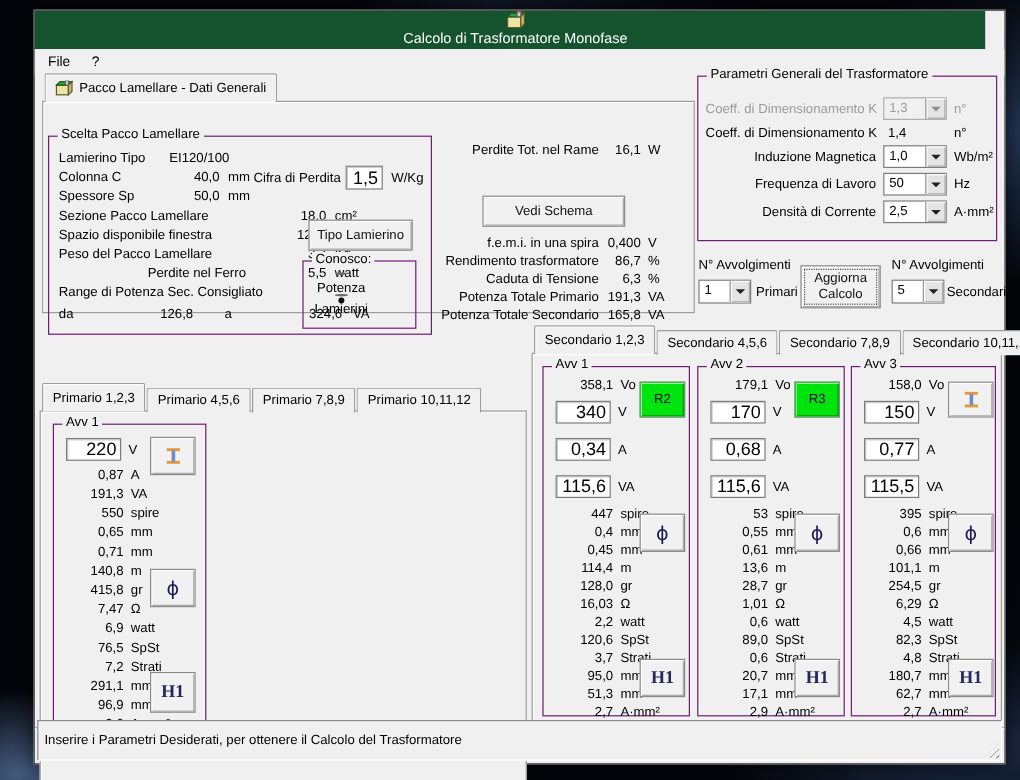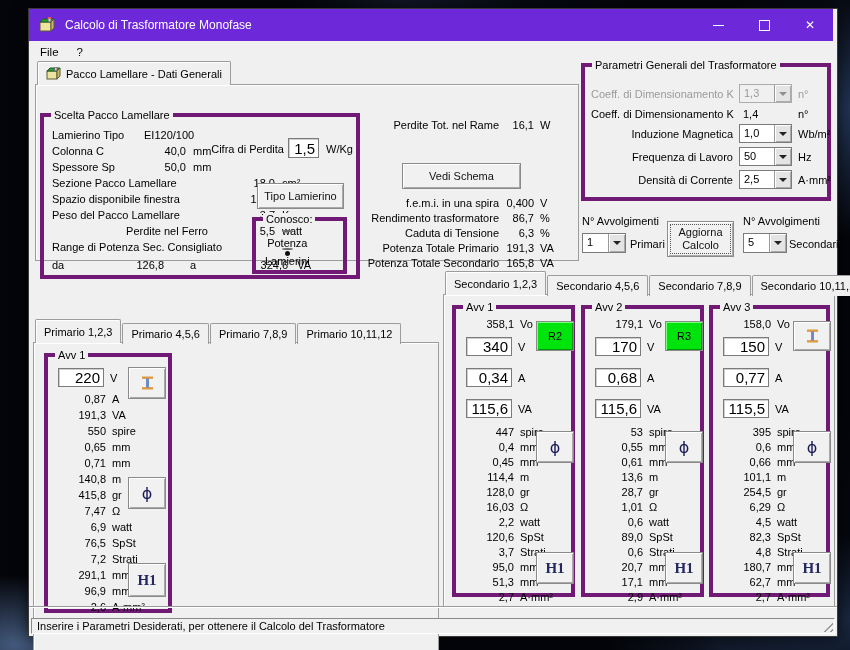--- a/index.html
+++ b/index.html
@@ -8,32 +8,32 @@
     font-family:"Liberation Sans","DejaVu Sans",sans-serif;
     background:
       radial-gradient(140px 100px at 15px 645px, rgba(120,160,220,.55), transparent 70%),
       radial-gradient(320px 180px at 860px 110px, rgba(70,110,175,.45), transparent 70%),
       radial-gradient(220px 120px at 845px 620px, rgba(60,95,150,.35), transparent 70%),
       linear-gradient(64deg, transparent 52%, rgba(60,95,150,.20) 62%, rgba(28,48,88,.12) 72%, transparent 82%),
       #04050a;
   }
   .window{position:absolute;left:28px;top:8px;width:810px;height:629px;background:#f0f0f0;border:1px solid #3a3a3a;box-sizing:border-box;box-shadow:0 0 14px rgba(0,0,0,.7);}
   
-  .titlebar{position:absolute;left:0;top:0;right:4px;height:32px;background:#6d28d9;display:flex;align-items:center;}
+  .titlebar{position:absolute;left:0;top:0;right:16px;height:32px;background:#14532d;display:flex;align-items:center;flex-direction:column;}
   .titlebar .app-icon{margin-left:9px;width:18px;height:16px;display:inline-flex;}
   .titlebar .title{color:#fff;font-size:12px;margin-left:9px;flex:1;}
   .win-controls{display:flex;height:100%;}
   .wc{width:46px;height:100%;display:flex;align-items:center;justify-content:center;color:#fff;font-size:12px;}
   .wc .minbar{width:11px;border-top:1px solid #fff;display:block;}
   .wc .maxbox{width:9px;height:9px;border:1px solid #fff;display:block;}
   
   .menubar{position:absolute;left:0;top:32px;right:0;height:22px;background:#f0f0f0;display:flex;align-items:center;font-size:11.5px;}
   .menu-item{padding:2px 7px;margin-left:4px;}
   
-  .groupbox{position:absolute;border:4px solid #701a75;box-sizing:border-box;}
+  .groupbox{position:absolute;border:1px solid #701a75;box-sizing:border-box;}
   .gb-title{position:absolute;top:-8px;left:7px;background:#f0f0f0;padding:0 3px;font-size:11px;white-space:nowrap;}
   .btn{background:#f1f1f1;border:1px solid #8b8b8b;box-shadow:inset 1px 1px 0 #ffffff, inset -1px -1px 0 #a9a9a9;font-size:11px;font-family:inherit;color:#111;box-sizing:border-box;}
   .tbox{background:#fff;border:1px solid #7b7b7b;box-shadow:inset 1px 1px 0 #cfcfcf;font-size:15px;font-family:inherit;text-align:right;padding:0 3px;box-sizing:border-box;}
   .combo{display:inline-flex;background:#fff;border:1px solid #7b7b7b;height:19px;box-sizing:border-box;}
   .combo .cval{flex:1;font-size:11px;padding:2px 2px 0 4px;overflow:hidden;}
   .combo .carrow{width:16px;background:#e4e4e4;border-left:1px solid #9a9a9a;display:flex;align-items:center;justify-content:center;box-shadow:inset 1px 1px 0 #fff, inset -1px -1px 0 #aaa;}
   .combo .carrow i{display:block;width:0;height:0;border-left:4px solid transparent;border-right:4px solid transparent;border-top:4px solid #222;}
   .combo.disabled{background:#f0f0f0;border-color:#adadad;}
   .combo.disabled .cval{color:#9b9b9b;}
   .combo.disabled .carrow i{border-top-color:#8f8f8f;}
@@ -93,21 +93,21 @@
   .wpanel.sec .bpos2{top:243px;}
   .pbtn.kind-r{background:#00e40e;box-shadow:inset 1px 1px 0 #7dff7d, inset -1px -1px 0 #00960a;font-size:11px;color:#000;}
   .pbtn.kind-phi{font-family:"DejaVu Sans",sans-serif;font-size:16px;color:#181858;}
   .pbtn.kind-h1{font-family:"Liberation Serif","DejaVu Serif",serif;font-weight:bold;font-size:15px;color:#23285f;}
   
   .radio-row{display:flex;align-items:center;gap:5px;height:18px;font-size:11px;flex-direction:column;}
   .radio{width:11px;height:11px;border-radius:50%;border:1px solid #6b6b6b;background:#fff;box-shadow:inset 1px 1px 1px #bbb;box-sizing:border-box;position:relative;}
   .radio.sel::after{content:'';position:absolute;left:2px;top:2px;width:5px;height:5px;border-radius:50%;background:#101010;}
   
   .bottom-sep{position:absolute;left:0;right:0;bottom:28px;height:0;border-top:1px solid #9b9b9b;border-bottom:1px solid #ffffff;}
-  .statusbar{position:absolute;left:2px;right:2px;bottom:2px;height:16px;border:1px solid;border-color:#8a8a8a #fff #fff #8a8a8a;background:#f0f0f0;display:flex;align-items:center;font-size:11px;padding-left:5px;box-sizing:border-box;}
+  .statusbar{position:absolute;left:2px;right:2px;bottom:2px;height:34px;border:1px solid;border-color:#8a8a8a #fff #fff #8a8a8a;background:#f0f0f0;display:flex;align-items:center;font-size:11px;padding-left:5px;box-sizing:border-box;}
   .grip{position:absolute;right:1px;bottom:1px;width:13px;height:13px;background:repeating-linear-gradient(135deg,#9a9a9a 0 1px,transparent 1px 4px);clip-path:polygon(100% 0,100% 100%,0 100%);}
   .lbl{position:absolute;font-size:11px;white-space:nowrap;}
 </style>
 </head>
 <body>
 
 <div class="window">
 
   <div class="titlebar">
     <span class="app-icon">

